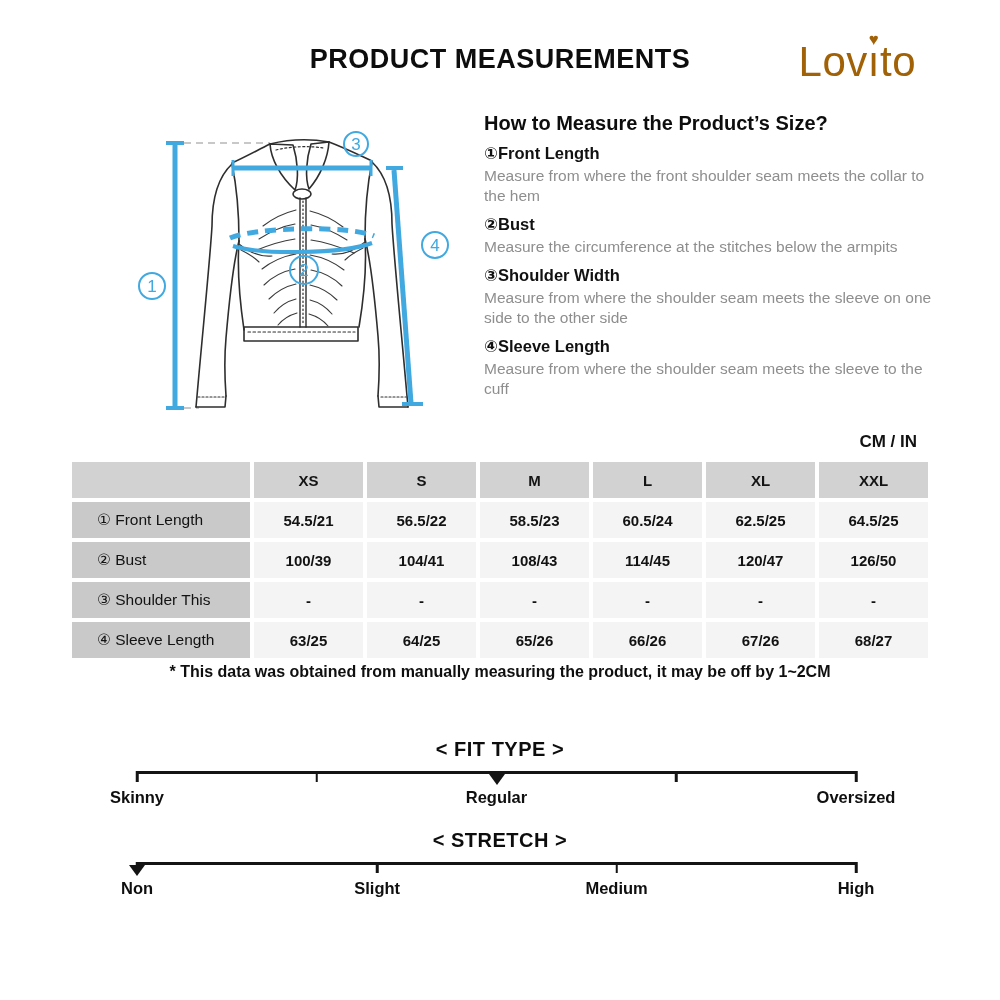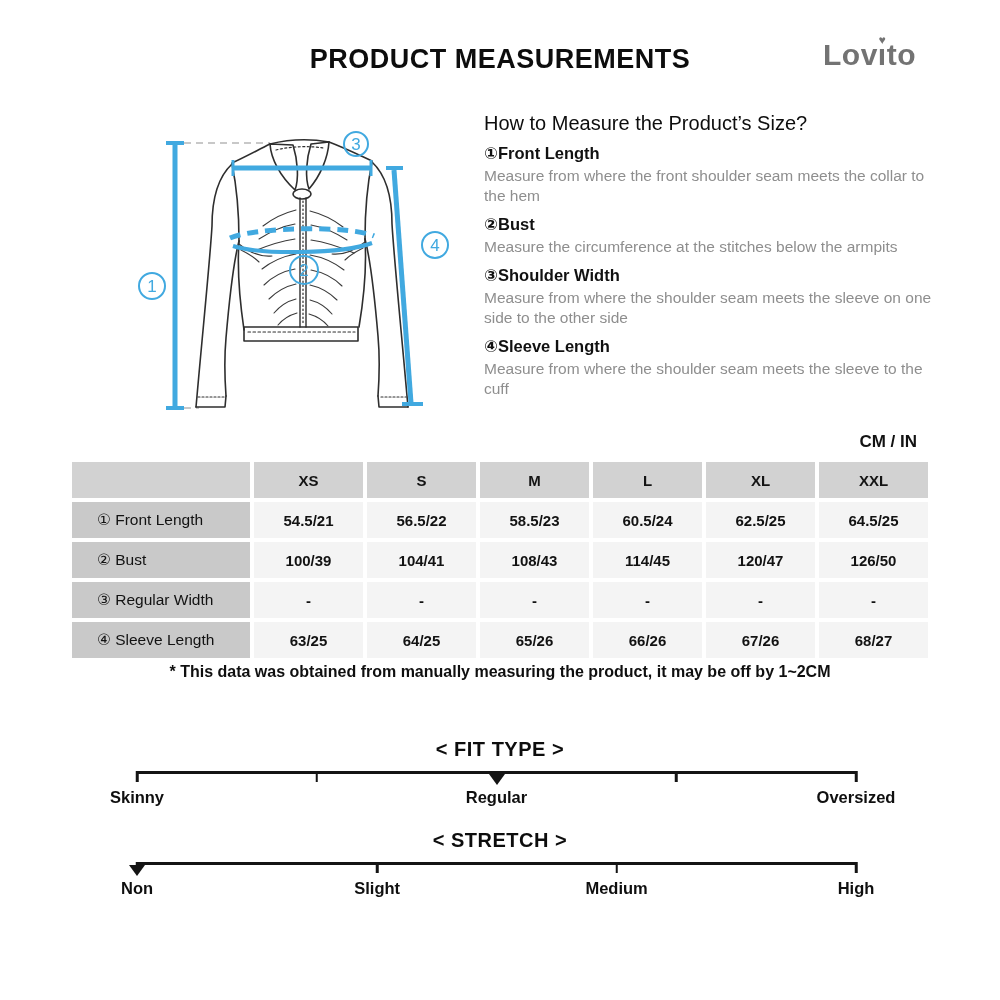--- a/index.html
+++ b/index.html
@@ -2,30 +2,30 @@
 <html><head>
 <meta charset="utf-8">
 <style>
   html,body{margin:0;padding:0;background:#fff;}
   body{width:1000px;height:1000px;font-family:"Liberation Sans","DejaVu Sans",sans-serif;color:#121212;}
   .page{position:relative;width:1000px;height:1000px;background:#fff;overflow:hidden;}
 
   
   .title{position:absolute;top:44px;left:0;width:100%;text-align:center;margin:0;
          font-size:27px;font-weight:800;letter-spacing:.5px;color:#0d0d0d;}
-  .logo{position:absolute;top:38px;right:84px;font-size:30px;font-weight:700;letter-spacing:.5px;color:#737373;}
+  .logo{position:absolute;top:38px;right:84px;font-size:42px;font-weight:400;letter-spacing:.5px;color:#a16207;}
   .logo .i-wrap{position:relative;display:inline-block;}
   .logo .heart{position:absolute;left:50%;top:-0.36em;transform:translateX(-50%);font-size:0.40em;line-height:1;}
 
   
   .diagram{position:absolute;left:100px;top:108px;width:380px;height:332px;}
 
   
   .howto{position:absolute;left:484px;top:112px;width:448px;}
-  .howto h2{margin:0 0 3px 0;font-size:20px;font-weight:400;color:#0d0d0d;}
+  .howto h2{margin:0 0 3px 0;font-size:20px;font-weight:700;color:#0d0d0d;}
   .howto .item-label{font-size:16.5px;font-weight:700;color:#111;margin-top:9px;}
   .howto .item-desc{font-size:15.5px;color:#8e8e8e;line-height:20px;margin-top:3px;}
 
   
   .unit{position:absolute;top:432px;right:83px;font-size:17px;font-weight:700;}
 
   
   .size-table{position:absolute;left:68px;top:458px;width:864px;border-collapse:separate;border-spacing:4px;table-layout:fixed;}
   .size-table th,.size-table td{height:36px;padding:0;text-align:center;vertical-align:middle;font-size:15px;}
   .size-table thead th{background:#d2d2d2;font-weight:700;color:#141414;}
@@ -187,21 +187,21 @@
         <tr>
           <th class="row-label">② Bust</th>
           <td>100/39</td>
           <td>104/41</td>
           <td>108/43</td>
           <td>114/45</td>
           <td>120/47</td>
           <td>126/50</td>
         </tr>
         <tr>
-          <th class="row-label">③ Regular Width</th>
+          <th class="row-label">③ Shoulder This</th>
           <td>-</td>
           <td>-</td>
           <td>-</td>
           <td>-</td>
           <td>-</td>
           <td>-</td>
         </tr>
         <tr>
           <th class="row-label">④ Sleeve Length</th>
           <td>63/25</td>

